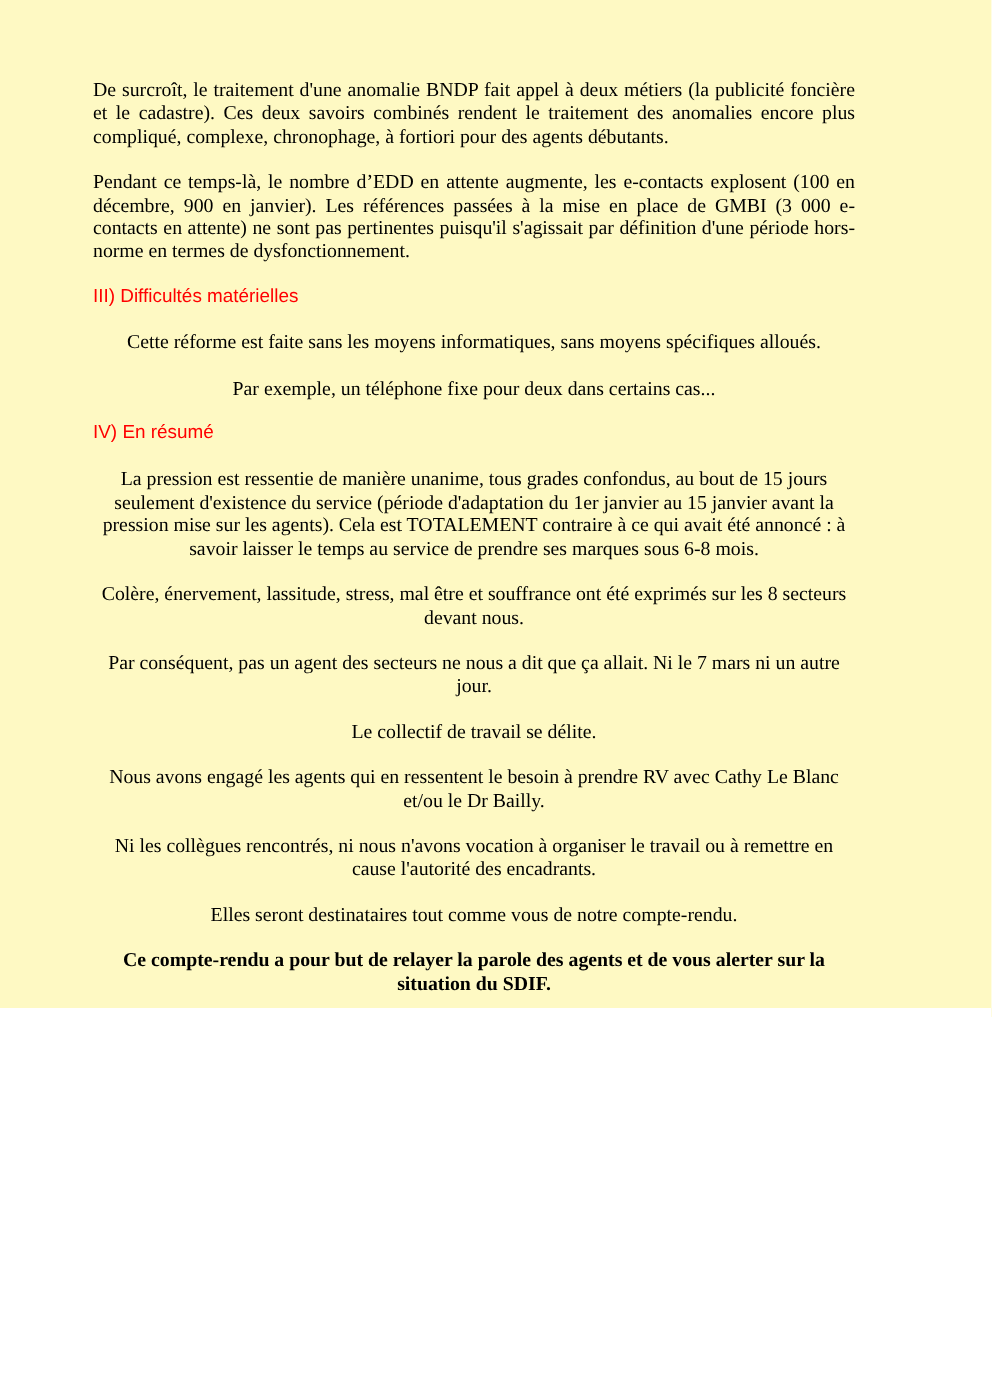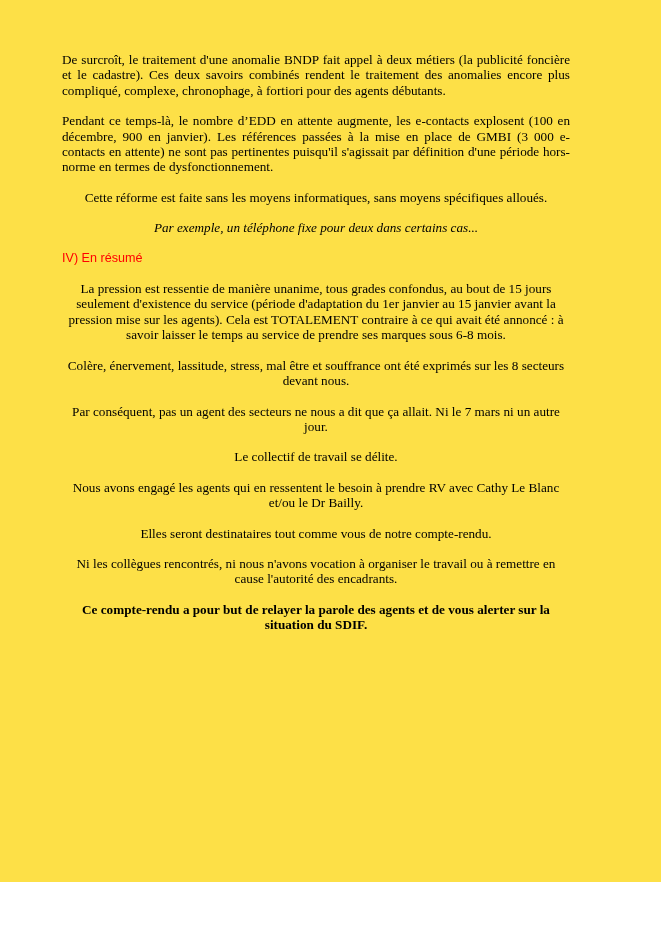--- a/index.html
+++ b/index.html
@@ -10,22 +10,22 @@
   }
 
   body {
     font-family: "Liberation Serif", "DejaVu Serif", serif;
     color: #000000;
   }
 
   .page {
     position: relative;
     width: 661px;
-    height: 882px;
-    background: #fde047;
+    height: 672px;
+    background: #fef9c3;
     overflow: hidden;
     box-sizing: border-box;
   }
 
   .content {
     position: absolute;
     left: 62px;
     top: 52px;
     width: 508px;
   }
@@ -40,21 +40,20 @@
     -webkit-hyphens: none;
     hyphens: none;
   }
 
   p.body-para.justified {
     text-align: justify;
     text-justify: inter-word;
   }
 
   p.body-para.italic {
-    font-style: italic;
   }
 
   p.body-para.bold {
     font-weight: bold;
     margin-top: 11px;
   }
 
   h2.section-heading {
     margin: 0 0 15px 0;
     font-family: "Liberation Sans", "DejaVu Sans", sans-serif;
@@ -67,39 +66,40 @@
 </head>
 <body>
 
 <div class="page">
   <div class="content">
 
     <p class="body-para justified">De surcroît, le traitement d'une anomalie BNDP fait appel à deux métiers (la publicité foncière et le cadastre). Ces deux savoirs combinés rendent le traitement des anomalies encore plus compliqué, complexe, chronophage, à fortiori pour des agents débutants.</p>
 
     <p class="body-para justified">Pendant ce temps-là, le nombre d’EDD en attente augmente, les e-contacts explosent (100 en décembre, 900 en janvier). Les références passées à la mise en place de GMBI (3 000 e-contacts en attente) ne sont pas pertinentes puisqu'il s'agissait par définition d'une période hors-norme en termes de dysfonctionnement.</p>
 
+    <h2 class="section-heading">III) Difficultés matérielles</h2>
 
     <p class="body-para">Cette réforme est faite sans les moyens informatiques, sans moyens spécifiques alloués.</p>
 
     <p class="body-para italic">Par exemple, un téléphone fixe pour deux dans certains cas...</p>
 
 
     <h2 class="section-heading">IV) En résumé</h2>
 
     <p class="body-para">La pression est ressentie de manière unanime, tous grades confondus, au bout de 15 jours seulement d'existence du service (période d'adaptation du 1er janvier au 15 janvier avant la pression mise sur les agents). Cela est TOTALEMENT contraire à ce qui avait été annoncé : à savoir laisser le temps au service de prendre ses marques sous 6-8 mois.</p>
 
     <p class="body-para">Colère, énervement, lassitude, stress, mal être et souffrance ont été exprimés sur les 8 secteurs devant nous.</p>
 
     <p class="body-para">Par conséquent, pas un agent des secteurs ne nous a dit que ça allait. Ni le 7 mars ni un autre jour.</p>
 
 
     <p class="body-para">Le collectif de travail se délite.</p>
 
     <p class="body-para">Nous avons engagé les agents qui en ressentent le besoin à prendre RV avec Cathy Le Blanc et/ou le Dr Bailly.</p>
 
+    <p class="body-para">Ni les collègues rencontrés, ni nous n'avons vocation à organiser le travail ou à remettre en cause l'autorité des encadrants.</p>
+
     <p class="body-para">Elles seront destinataires tout comme vous de notre compte-rendu.</p>
-
-    <p class="body-para">Ni les collègues rencontrés, ni nous n'avons vocation à organiser le travail ou à remettre en cause l'autorité des encadrants.</p>
 
     <p class="body-para bold">Ce compte-rendu a pour but de relayer la parole des agents et de vous alerter sur la situation du SDIF.</p>
 
   </div>
 </div>
 
 </body></html>

